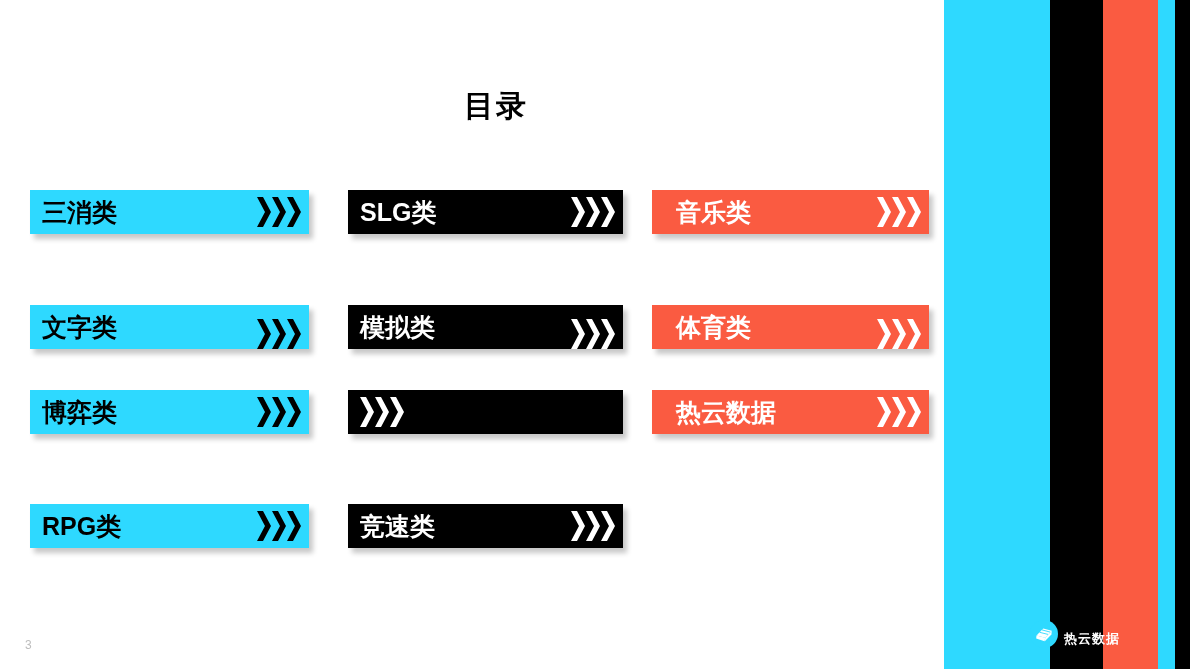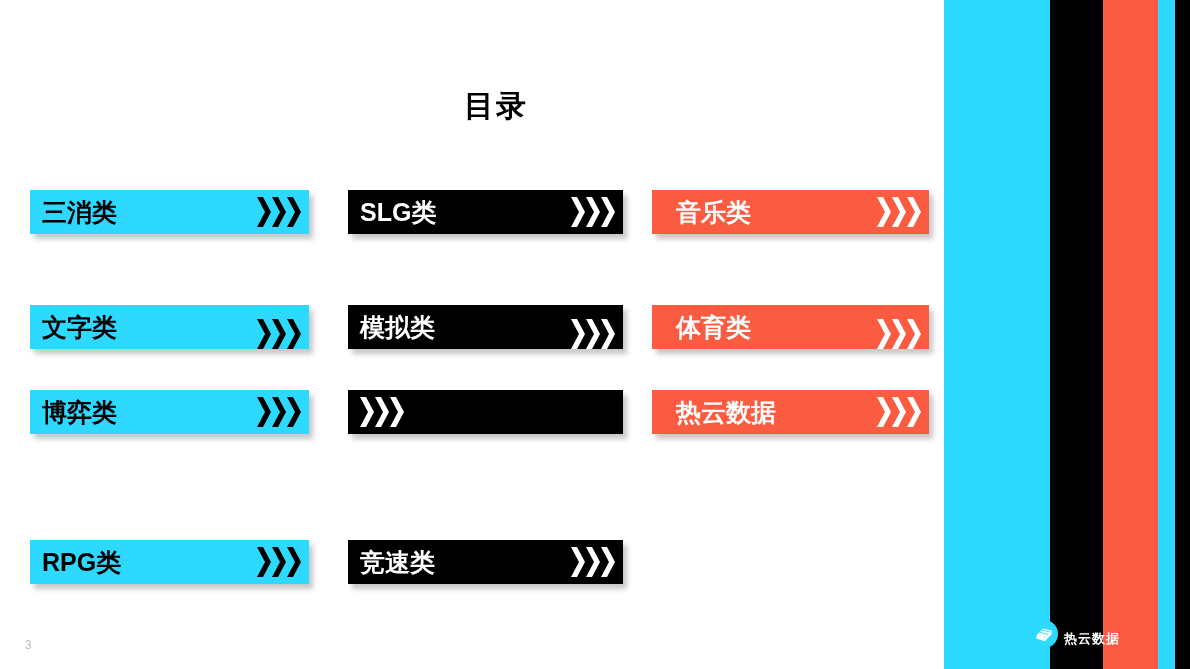--- a/index.html
+++ b/index.html
@@ -92,21 +92,21 @@
 
   
   .col-0 { left: 30px;  width: 279px; }
   .col-1 { left: 348px; width: 275px; }
   .col-2 { left: 652px; width: 277px; }
 
   
   .row-0 { top: 190px; }
   .row-1 { top: 305px; align-items: flex-end; }
   .row-2 { top: 390px; }
-  .row-3 { top: 540px; gap: 32px; }
+  .row-3 { top: 504px; gap: 32px; }
 
   
   #logo {
     position: absolute;
     left: 1030px;
     top: 620px;
     display: flex;
     align-items: flex-end;
     gap: 6px;
   }

